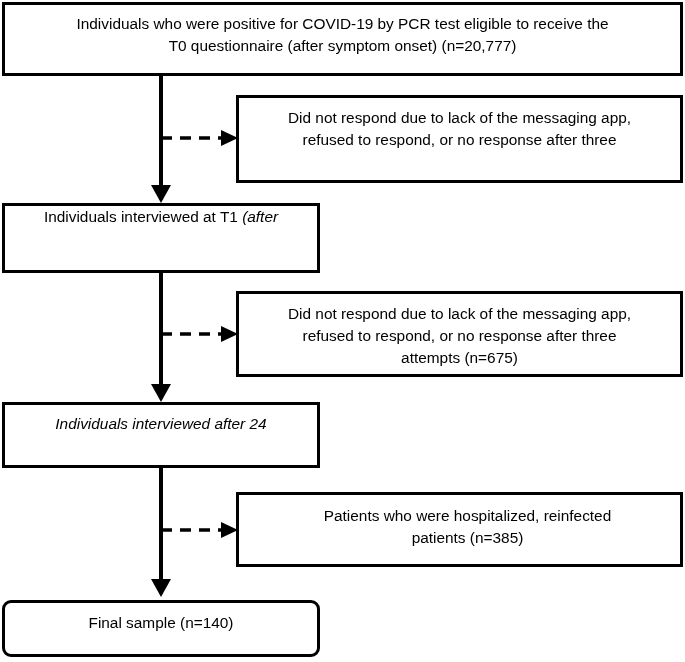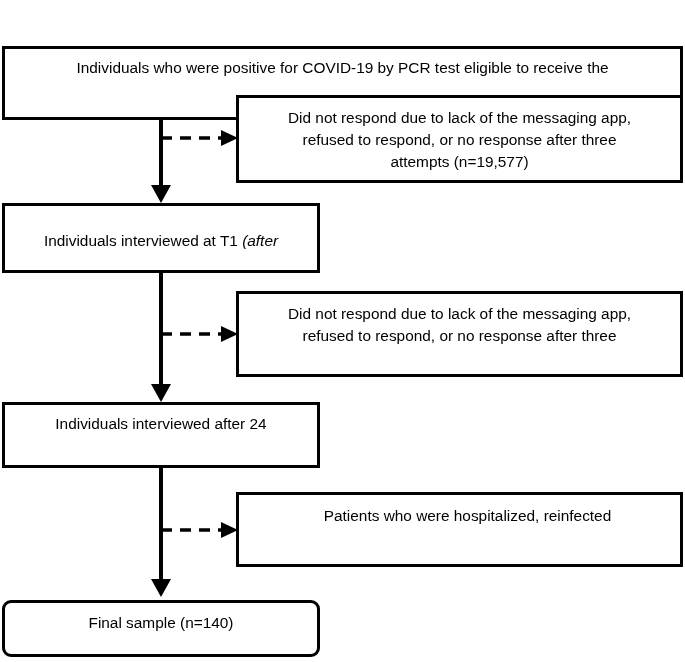--- a/index.html
+++ b/index.html
@@ -39,27 +39,27 @@
   }
 
   .node-text {
     display: block;
     width: 100%;
     padding: 0 10px;
     box-sizing: border-box;
   }
 
   
-  #box-eligible   { left: 2px;   top: 2px;   width: 681px; height: 74px; margin-top: 44px; }
+  #box-eligible   { left: 2px;   top: 2px;   width: 681px; height: 74px; }
   #box-eligible .node-text   { padding-top: 8px; }
 
   #box-t1         { left: 2px;   top: 203px; width: 318px; height: 70px; }
-  #box-t1 .node-text         { padding-top: 24px; }
+  #box-t1 .node-text         { padding-top: 0; }
 
-  #box-24months   { left: 2px;   top: 402px; width: 318px; height: 66px; }
+  #box-24months   { left: 2px;   top: 402px; width: 318px; height: 66px; font-style: italic; }
   #box-24months .node-text   { padding-top: 8px; }
 
   #box-final      { left: 2px;   top: 600px; width: 318px; height: 57px; border-radius: 9px; }
   #box-final .node-text      { padding-top: 9px; }
 
   
   #box-excl-1     { left: 236px; top: 95px;  width: 447px; height: 88px; }
   #box-excl-1 .node-text     { padding-top: 9px; }
 
   #box-excl-2     { left: 236px; top: 291px; width: 447px; height: 86px; }
@@ -125,40 +125,40 @@
     </g>
 
     <g>
       <line class="dashed-line" x1="161" y1="530" x2="224" y2="530"></line>
       <polygon class="arrow-fill" points="238,530 221,522 221,538"></polygon>
     </g>
 
   </svg>
 
   <div class="node-box" id="box-eligible">
-    <span class="node-text"><span>Individuals who were positive for COVID-19 by PCR test eligible to receive the</span><br></span>
+    <span class="node-text"><span>Individuals who were positive for COVID-19 by PCR test eligible to receive the</span><br><span>T0 questionnaire (after symptom onset) (n=20,777)</span></span>
   </div>
 
   <div class="node-box" id="box-excl-1">
-    <span class="node-text"><span>Did not respond due to lack of the messaging app,</span><br><span>refused to respond, or no response after three</span><br><span>attempts (n=19,577)</span></span>
+    <span class="node-text"><span>Did not respond due to lack of the messaging app,</span><br><span>refused to respond, or no response after three</span><br></span>
   </div>
 
   <div class="node-box" id="box-t1">
     <span class="node-text"><span>Individuals interviewed at T1 </span><span class="italic">(after</span><br></span>
   </div>
 
   <div class="node-box" id="box-excl-2">
-    <span class="node-text"><span>Did not respond due to lack of the messaging app,</span><br><span>refused to respond, or no response after three</span><br></span>
+    <span class="node-text"><span>Did not respond due to lack of the messaging app,</span><br><span>refused to respond, or no response after three</span><br><span>attempts (n=675)</span></span>
   </div>
 
   <div class="node-box" id="box-24months">
     <span class="node-text"><span>Individuals interviewed after 24</span><br></span>
   </div>
 
   <div class="node-box" id="box-excl-3">
-    <span class="node-text"><span>Patients who were hospitalized, reinfected</span><br></span>
+    <span class="node-text"><span>Patients who were hospitalized, reinfected</span><br><span>patients (n=385)</span></span>
   </div>
 
   <div class="node-box" id="box-final">
     <span class="node-text">Final sample (n=140)</span>
   </div>
 
 </div>
 
 </body></html>

